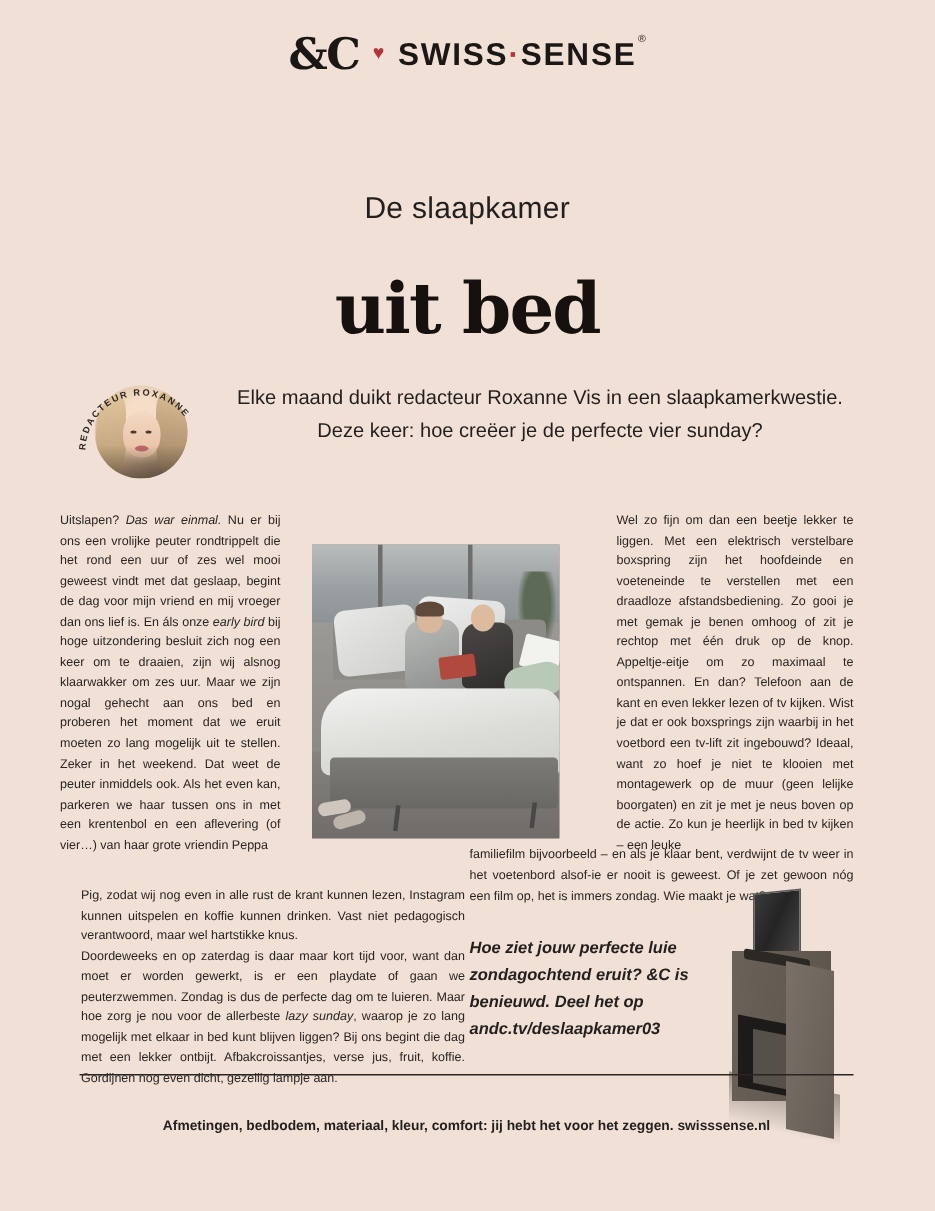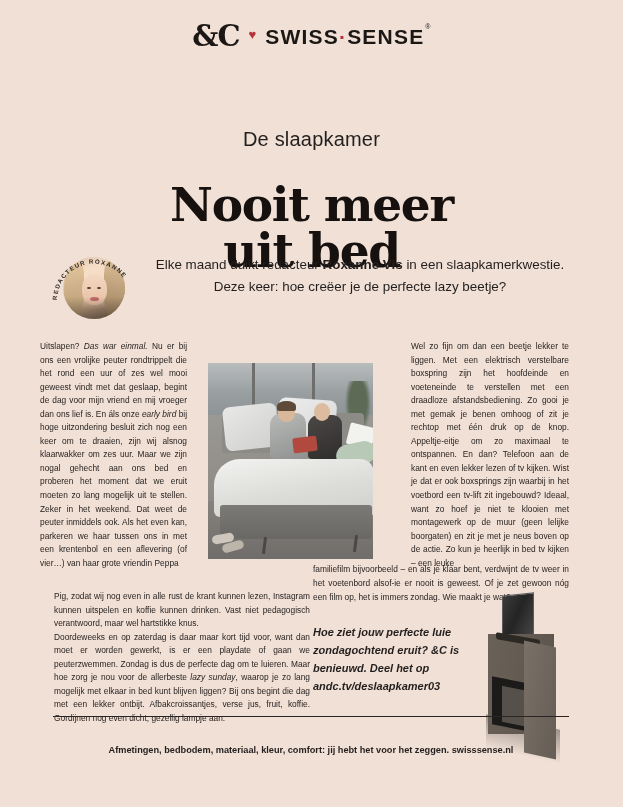--- a/index.html
+++ b/index.html
@@ -103,21 +103,21 @@
     font-size:6.1px;letter-spacing:1.25px;font-weight:700;
     fill:#2d2724;
   }
   .intro-text{
     flex:1;
     padding-left:16px;padding-top:6px;
     text-align:center;
     font-size:13.4px;line-height:1.62;
     font-weight:400;color:#231f1e;
   }
-  .intro-text b{font-weight:700;text-align:right;}
+  .intro-text b{font-weight:400;text-align:right;}
 
   
   .col{
     position:absolute;
     font-size:8.35px;line-height:1.625;
     text-align:justify;
     color:#2a2422;
     font-family:"Liberation Sans", sans-serif;
   }
   .col i{font-style:italic;}
@@ -295,21 +295,20 @@
 <body>
 
 <div class="masthead">
   <span class="amp-c">&amp;C</span>
   <span class="heart">♥</span>
   <span class="ss-word"><span>SWISS</span><span class="dot">·</span><span>SENSE</span><span class="reg">®</span></span>
 </div>
 
 <div class="kicker">De slaapkamer</div>
 <h1 class="headline">
-  <span class="l1">Nooit meer</span>
   <span class="l2">uit bed</span>
 </h1>
 
 <div class="intro-row">
 
   <div class="avatar-wrap">
     <div class="avatar">
       <div class="hairL"></div>
       <div class="hairR"></div>
       <div class="face"></div>
@@ -322,21 +321,21 @@
       <defs>
         <path id="arcpath" d="M 5,54 A 37,37 0 0 1 72,31"></path>
       </defs>
       <text>
         <textPath href="#arcpath" startOffset="2%">REDACTEUR ROXANNE VIS</textPath>
       </text>
     </svg>
   </div>
 
   <div class="intro-text">
-    <span>Elke maand duikt redacteur </span><b>Roxanne Vis</b><span> in een slaapkamerkwestie. Deze keer: hoe creëer je de perfecte lazy beetje?</span>
+    <span>Elke maand duikt redacteur </span><b>Roxanne Vis</b><span> in een slaapkamerkwestie. Deze keer: hoe creëer je de perfecte vier sunday?</span>
   </div>
 </div>
 
 <div class="photo-bed">
   <div class="window"></div>
   <div class="win-mull" style="left:44px"></div>
   <div class="win-mull" style="left:104px"></div>
   <div class="wall"></div>
   <div class="plant"></div>
   <div class="floor"></div>

